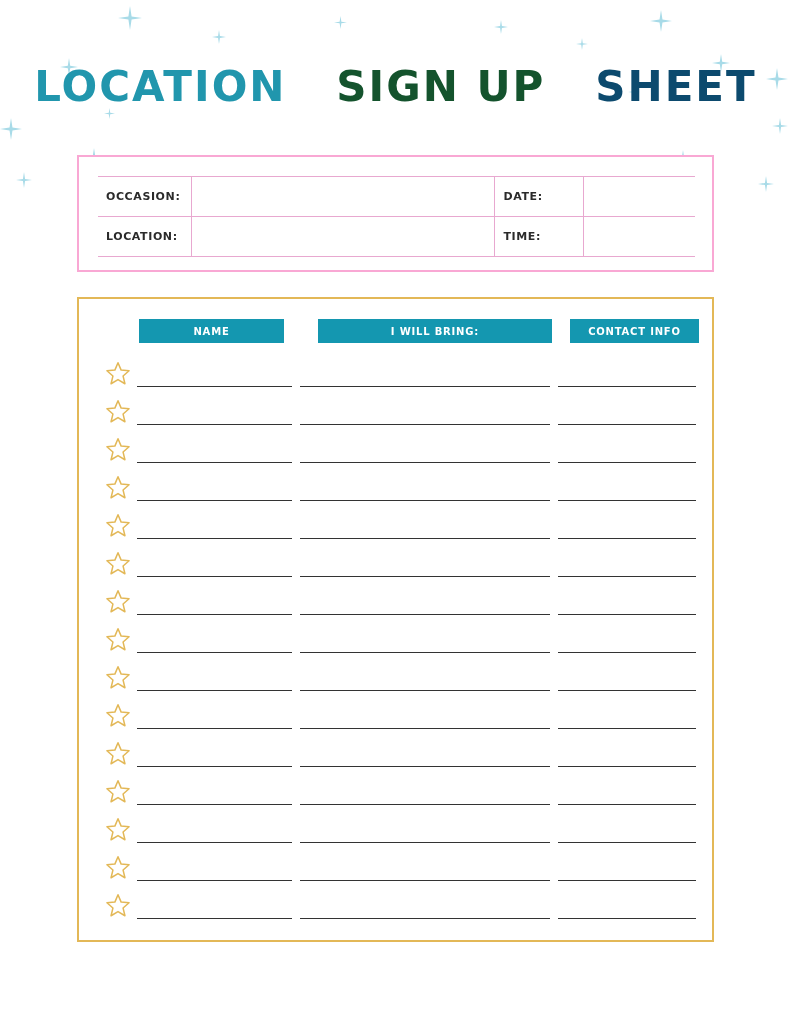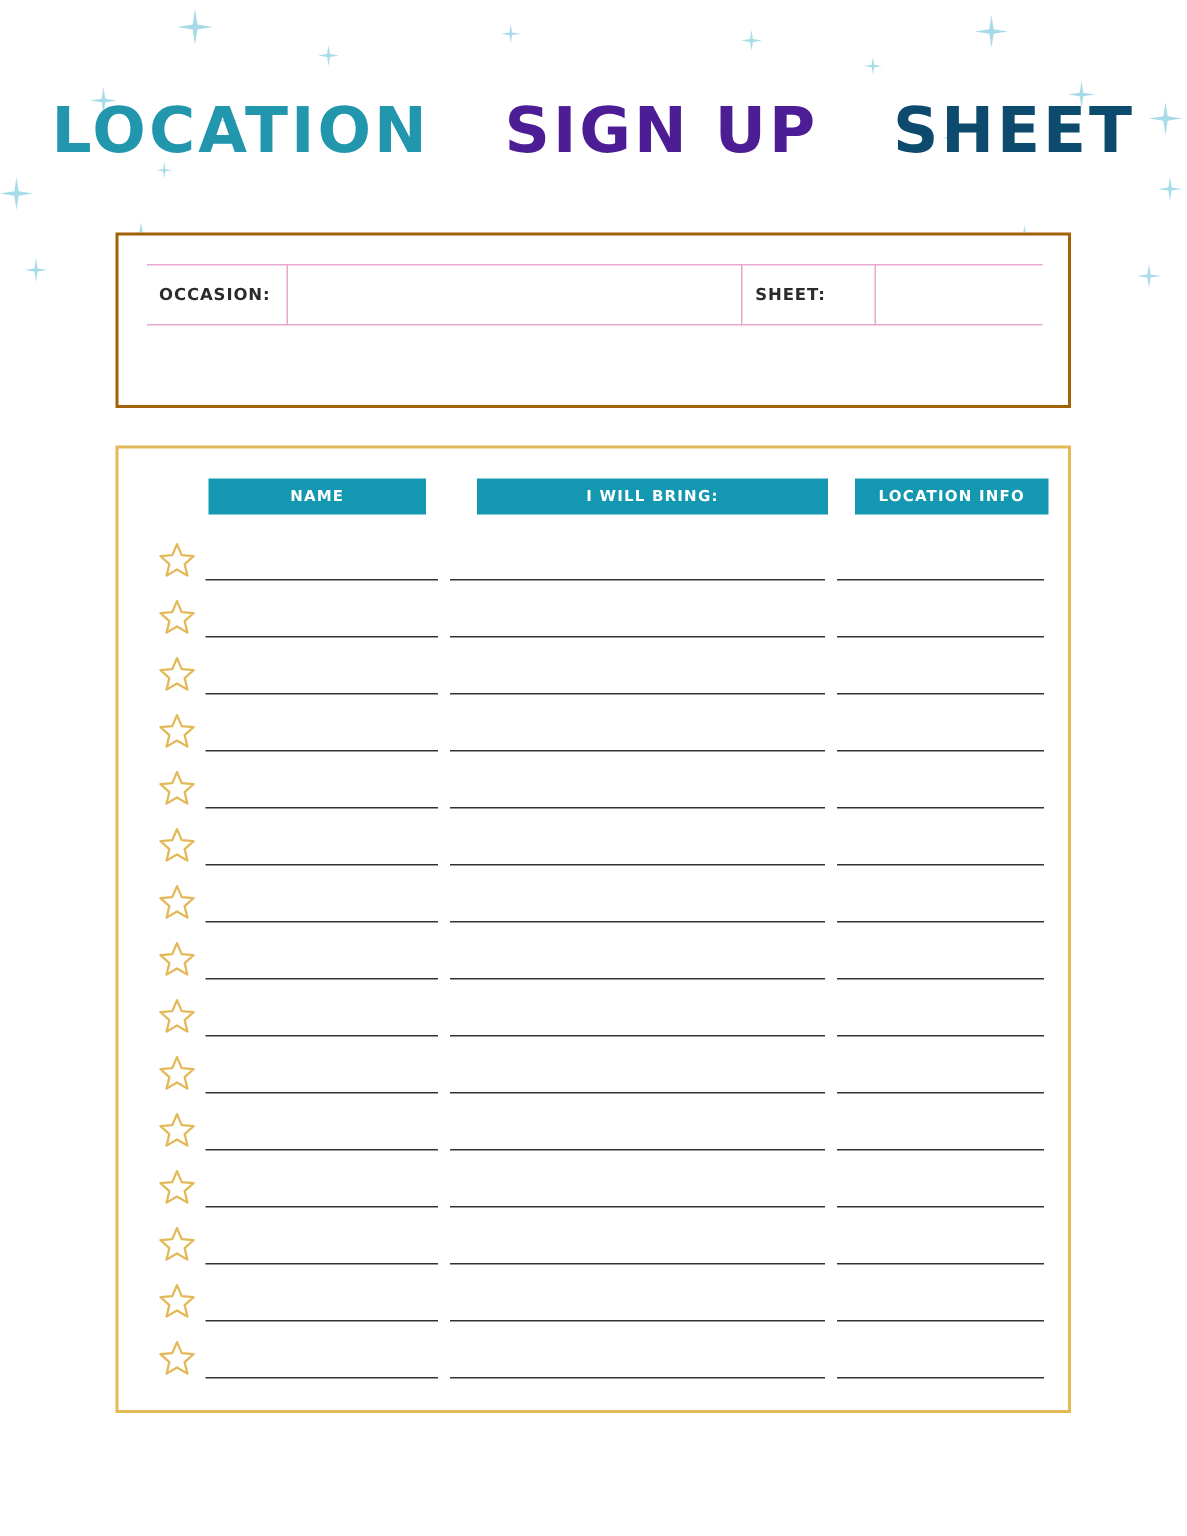--- a/index.html
+++ b/index.html
@@ -31,31 +31,31 @@
     text-align: center;
   }
   .title {
     font-family: "DejaVu Sans", sans-serif;
     font-weight: bold;
     font-size: 42px;
     letter-spacing: 2px;
     white-space: nowrap;
   }
   .title .w1 { color: #2196ad; }
-  .title .w2 { color: #4c1d95; }
+  .title .w2 { color: #14532d; }
   .title .w3 { color: #0c4a6e; }
 
   
   .info-box {
     position: absolute;
     left: 77px;
     top: 155px;
     width: 637px;
     height: 117px;
-    border: 2px solid #a16207;
+    border: 2px solid #f9a8d4;
     box-sizing: border-box;
     background: #fff;
   }
   .info-table {
     position: absolute;
     left: 19px;
     top: 19px;
     width: 597px;
     border-collapse: collapse;
   }
@@ -247,32 +247,38 @@
     <span class="w3">SHEET</span>
   </span>
 </div>
 
 <div class="info-box">
   <table class="info-table">
     <tbody>
         <tr>
       <td class="label">OCCASION:</td>
       <td class="fill-wide"></td>
-      <td class="label-right">SHEET:</td>
+      <td class="label-right">DATE:</td>
+      <td class="fill-small"></td>
+    </tr>
+    <tr>
+      <td class="label">LOCATION:</td>
+      <td class="fill-wide"></td>
+      <td class="label-right">TIME:</td>
       <td class="fill-small"></td>
     </tr>
   </tbody>
     </table>
 </div>
 
 <div class="list-box">
   <div class="headers">
     <div class="col-head c1">NAME</div>
     <div class="col-head c2">I WILL BRING:</div>
-    <div class="col-head c3">LOCATION INFO</div>
+    <div class="col-head c3">CONTACT INFO</div>
   </div>
   <div class="rows" id="rows">
       <div class="row">
         <div class="star">
           <svg width="26" height="26" viewBox="0 0 24 24">
             <path d="M12 1.6 L14.9 8.4 L22.2 9 L16.7 13.9 L18.4 21 L12 17.2 L5.6 21 L7.3 13.9 L1.8 9 L9.1 8.4 Z" fill="none" stroke="#e3b857" stroke-width="1.4" stroke-linejoin="round"></path>
           </svg>
         </div>
         <div class="row-lines">
           <div class="line l1"></div>

